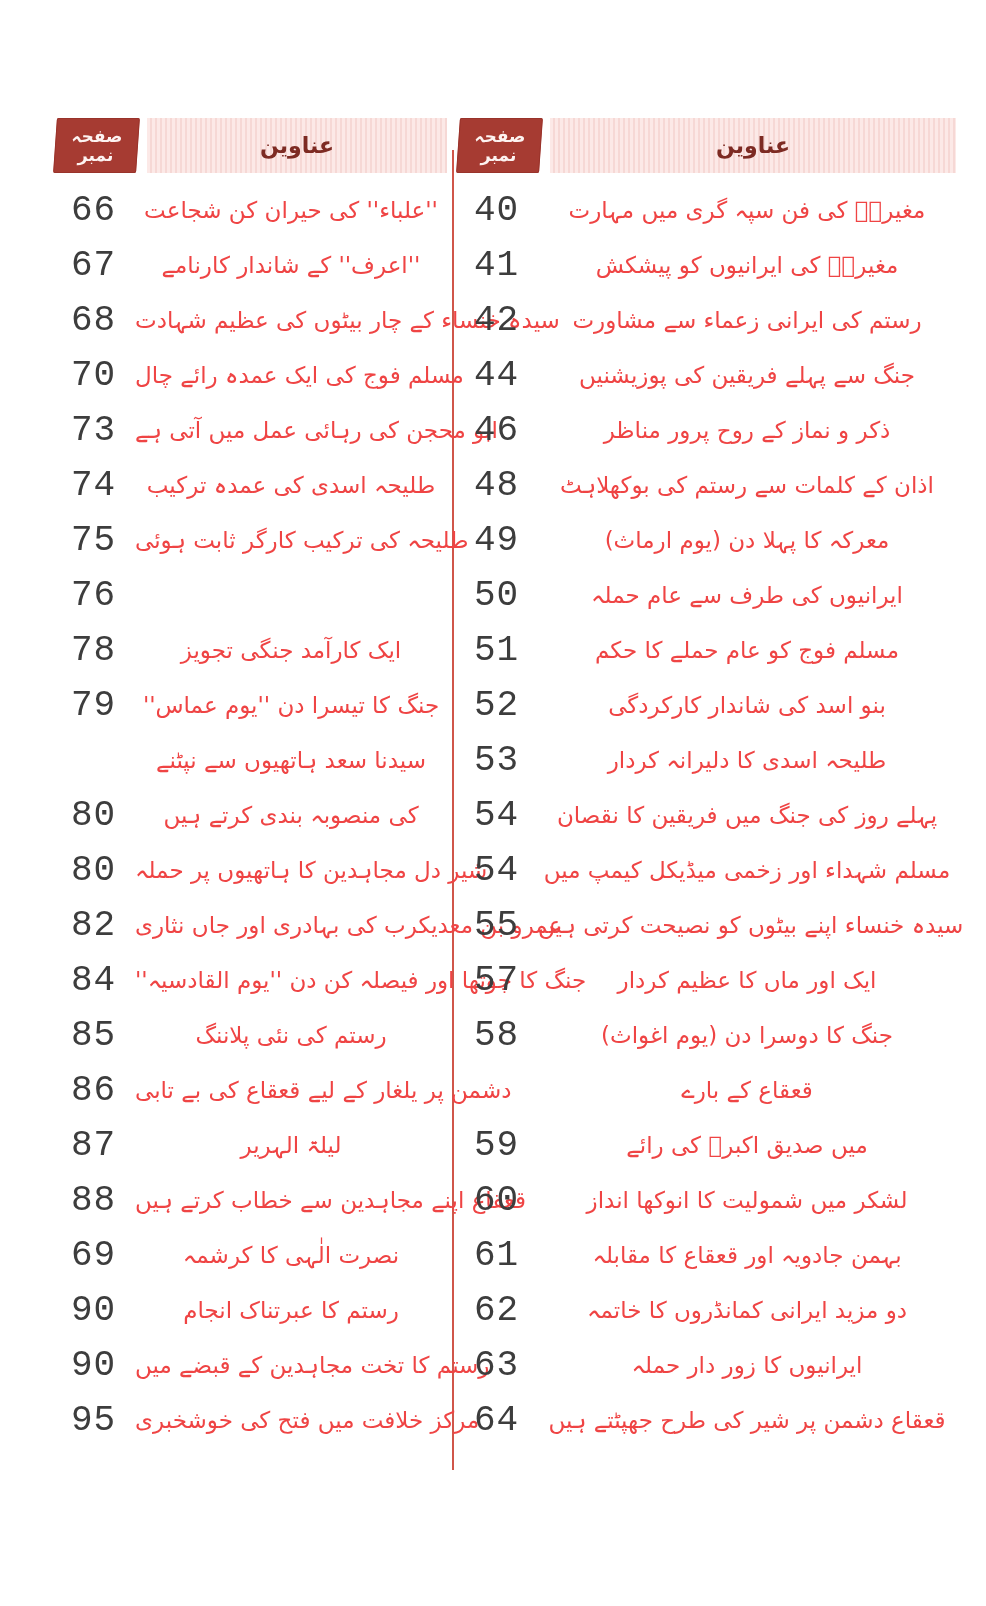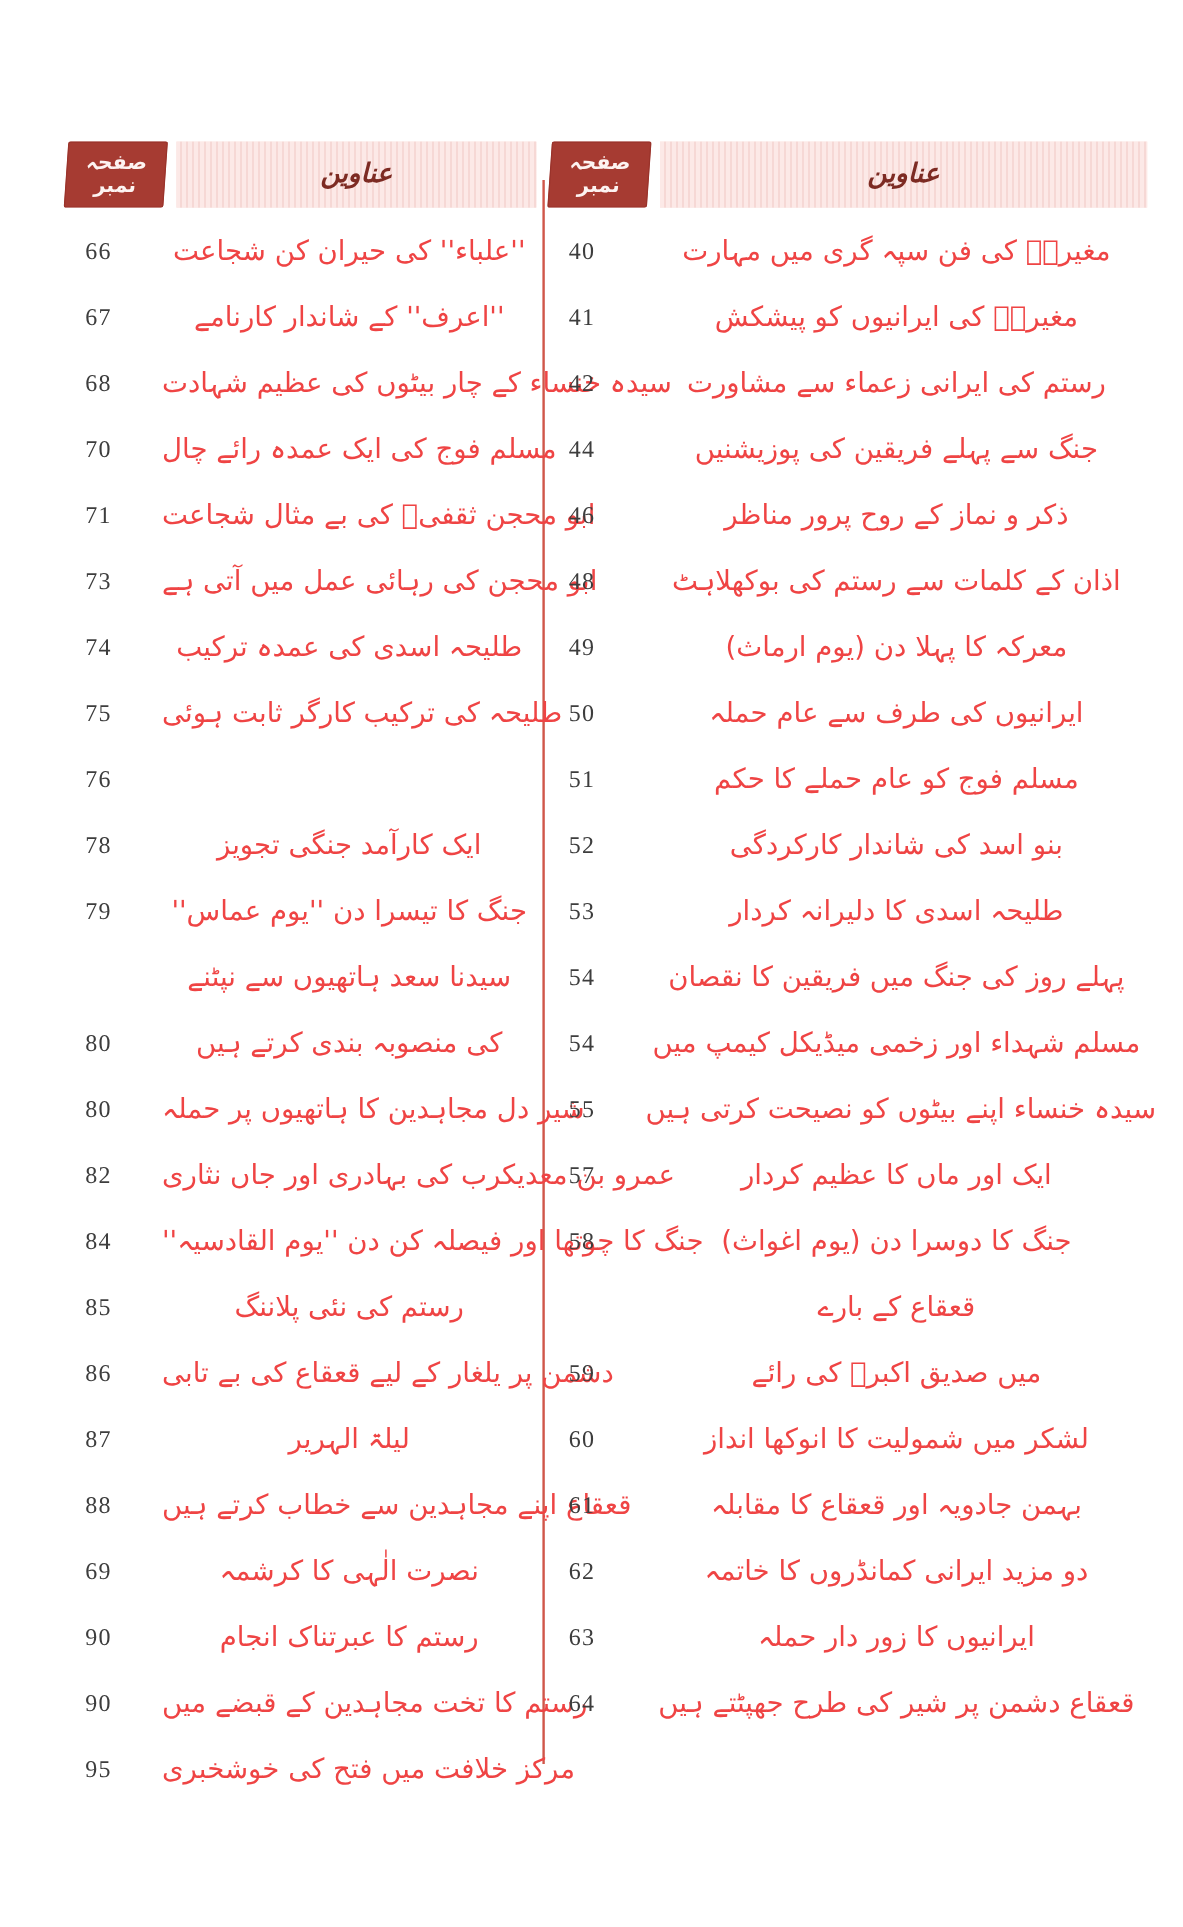--- a/index.html
+++ b/index.html
@@ -33,31 +33,31 @@
     border-radius:2px;
     transform:skewX(-4deg);
     box-shadow:0 0 0 1px #99332b inset;
   }
   .banner{
     flex:1;margin-left:9px;
     background:#fbe4e2;
     background-image:repeating-linear-gradient(90deg,#fce9e7 0px,#fce9e7 3px,#f6d8d5 3px,#f6d8d5 5px);
     color:#7d2b23;
     display:flex;align-items:center;justify-content:center;
-    font-size:22px;font-weight:bold;font-style:italic;
+    font-size:22px;font-weight:bold;
   }
   .rows{display:block;}
   .row{
     display:flex;align-items:center;height:55px;
   }
   .num{
     flex:0 0 80px;width:80px;
     padding-left:16px;box-sizing:border-box;
-    font-family:Liberation Serif, serif;
-    font-size:20px;color:#3d3d3d;
+    font-family:Liberation Mono, monospace;
+    font-size:36px;color:#3d3d3d;
     letter-spacing:1px;
   }
   .title{
     flex:1;
     direction:rtl;unicode-bidi:embed;
     text-align:center;
     font-size:23px;color:#ef4444;
     line-height:1.2;
     white-space:nowrap;
   }
@@ -88,24 +88,20 @@
   <div class="row">
     <span class="num">68</span>
     <span class="title">سیدہ خنساء کے چار بیٹوں کی عظیم شہادت</span>
   </div>
 
   <div class="row">
     <span class="num">70</span>
     <span class="title">مسلم فوج کی ایک عمدہ رائے چال</span>
   </div>
 
-  <div class="row">
-    <span class="num">71</span>
-    <span class="title">ابو محجن ثقفیؓ کی بے مثال شجاعت</span>
-  </div>
 
   <div class="row">
     <span class="num">73</span>
     <span class="title">ابو محجن کی رہائی عمل میں آتی ہے</span>
   </div>
 
   <div class="row">
     <span class="num">74</span>
     <span class="title">طلیحہ اسدی کی عمدہ ترکیب</span>
   </div>

